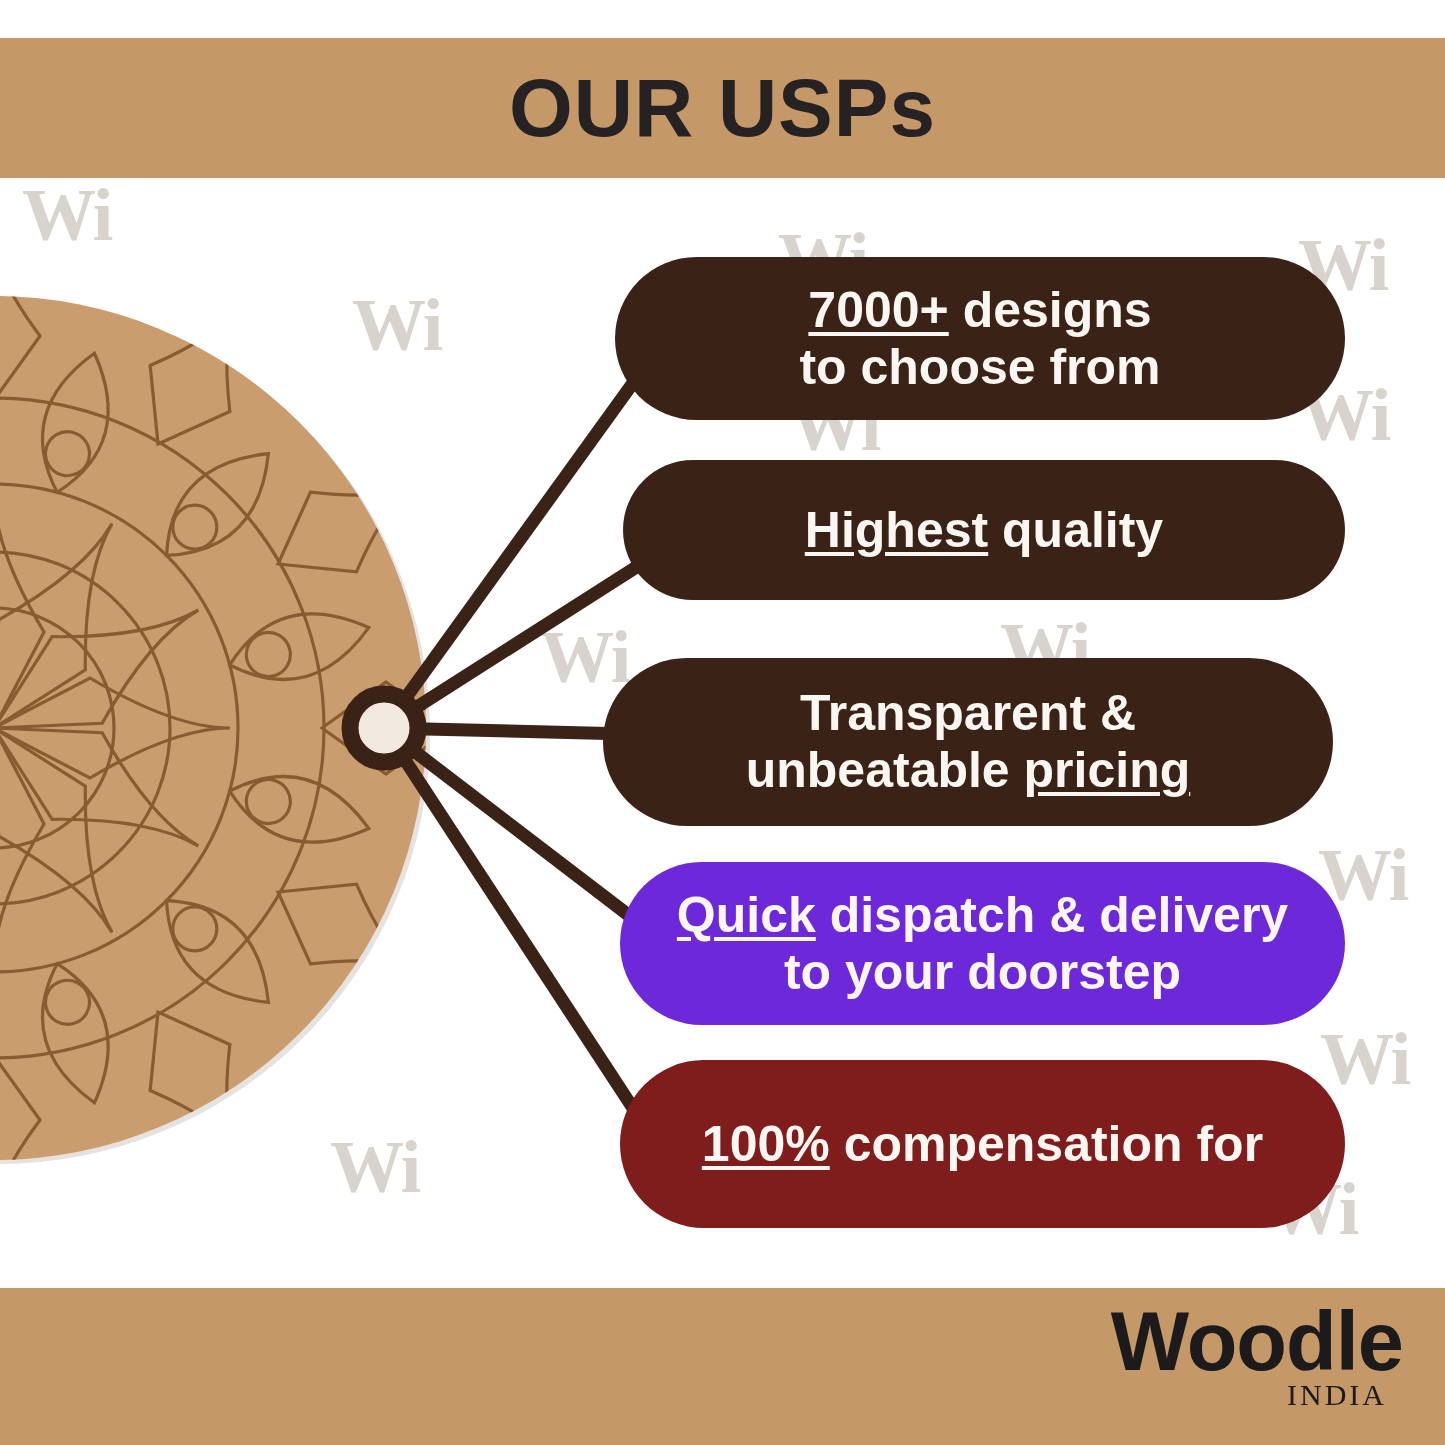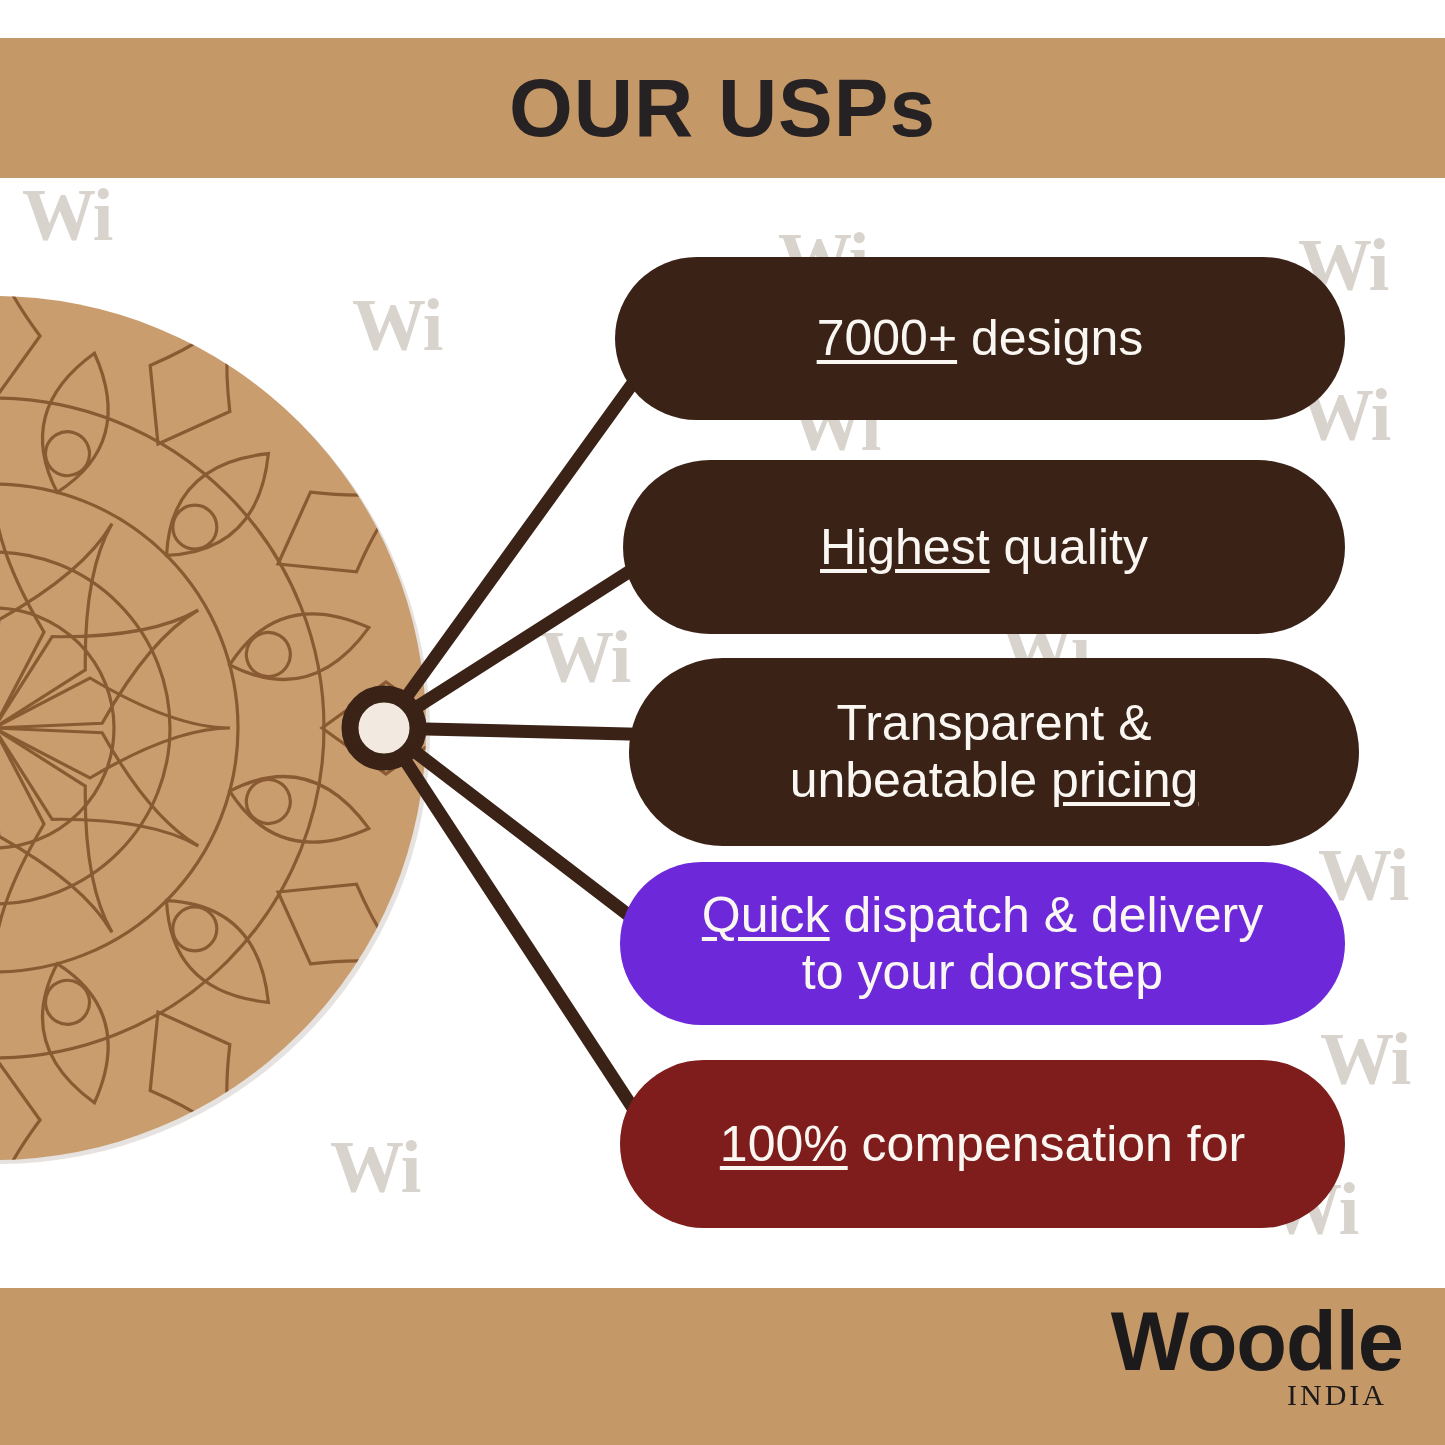--- a/index.html
+++ b/index.html
@@ -109,35 +109,35 @@
   .pill {
     position: absolute;
     background: #3a2217;
     border-radius: 999px;
     color: #faf7f2;
     display: flex;
     flex-direction: column;
     align-items: center;
     justify-content: center;
     text-align: center;
-    font-weight: 400;
+    font-weight: 700;
     line-height: 1.14;
     box-sizing: border-box;
     padding: 4px 30px;
   }
   .pill .line { white-space: nowrap; }
   .pill u {
     text-decoration: underline;
     text-underline-offset: 5px;
     text-decoration-thickness: 4px;
   }
 
   #pill-0 { left: 615px; top: 257px;  width: 730px; height: 163px; font-size: 50px; }
-  #pill-1 { left: 623px; top: 460px;  width: 722px; height: 174px; font-size: 50px; }
-  #pill-2 { left: 629px; top: 658px;  width: 730px; height: 188px; font-size: 50px; justify-content: center; }
+  #pill-1 { left: 623px; top: 460px;  width: 722px; height: 140px; font-size: 50px; }
+  #pill-2 { left: 603px; top: 658px;  width: 730px; height: 168px; font-size: 50px; justify-content: center; }
   #pill-3 { left: 620px; top: 862px;  width: 725px; height: 163px; font-size: 50px; }
   #pill-4 { left: 620px; top: 1060px; width: 725px; height: 168px; font-size: 50px; }
 </style>
 </head>
 <body>
 
 <div id="page">
 
   <div id="watermarks">
     <span class="wm" style="left: 22px; top: 178px; color: rgb(216, 212, 205);">Wi</span>
@@ -306,20 +306,21 @@
     </g>
     <circle cx="384" cy="728" r="34" fill="#f2e9e1" stroke="#3a2217" stroke-width="17"></circle>
   </svg>
 
   <div id="pills">
 
     <div class="pill" id="pill-0" style="background: rgb(58, 34, 23); color: rgb(250, 247, 242);">
       <div class="line">
         <u>7000+</u><span> designs</span>
       </div>
+      <div class="line">to choose from</div>
     </div>
 
     <div class="pill" id="pill-1" style="background: rgb(58, 34, 23); color: rgb(250, 247, 242);">
       <div class="line">
         <u>Highest</u><span> quality</span>
       </div>
     </div>
 
     <div class="pill" id="pill-2" style="background: rgb(58, 34, 23); color: rgb(250, 247, 242);">
       <div class="line">Transparent &amp;</div>

